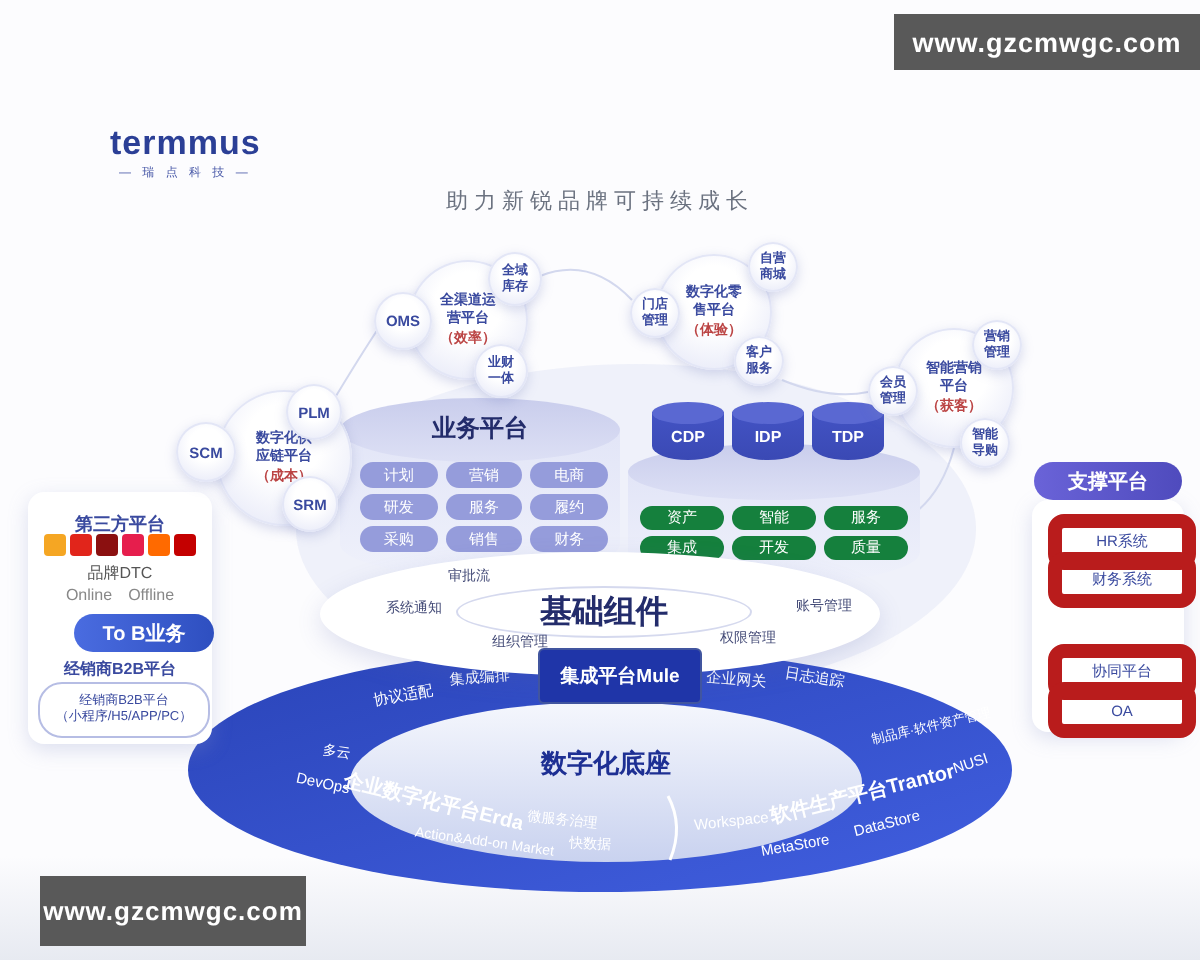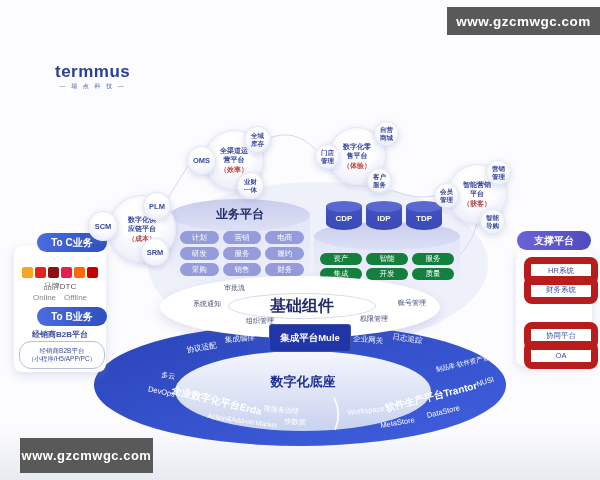--- a/index.html
+++ b/index.html
@@ -215,21 +215,21 @@
       <span class="wrap2">会员管理</span>
     </div>
   <div class="bub bub-sm" style="left:486px;top:160px;width:25px;height:25px;">
       <span class="wrap2">营销管理</span>
     </div>
   <div class="bub bub-sm" style="left:480px;top:209px;width:25px;height:25px;">
       <span class="wrap2">智能导购</span>
     </div>
 
   <div class="abs card" style="left:14px;top:246px;width:92px;height:126px;"></div>
-  <div class="abs badge badge-blue" style="left:37px;top:233px;width:70px;height:19px;">To C业务</div>
+  <div class="abs lp-text" style="left:14px;top:256px;width:92px;font-size:9px;font-weight:bold;color:#3a4a9f;">第三方平台</div>
   <div class="abs icon-row" style="left:14px;top:267px;width:92px;">
     <span class="app-icon"></span>
     <span class="app-icon"></span>
     <span class="app-icon"></span>
     <span class="app-icon"></span>
     <span class="app-icon"></span>
     <span class="app-icon"></span>
   </div>
   <div class="abs lp-text" style="left:14px;top:281px;width:92px;font-size:8px;color:#555;">品牌DTC</div>
   <div class="abs lp-text" style="left:14px;top:293px;width:92px;font-size:8px;color:#888;display:flex;justify-content:center;gap:8px;">
@@ -246,17 +246,18 @@
   <div class="abs sp-pill" style="left:524px;top:257px;width:60px;height:14px;">HR系统</div>
   <div class="abs sp-pill" style="left:524px;top:276px;width:60px;height:14px;">财务系统</div>
   <div class="abs sp-pill" style="left:524px;top:322px;width:60px;height:14px;">协同平台</div>
   <div class="abs sp-pill" style="left:524px;top:341px;width:60px;height:14px;">OA</div>
   <div class="abs dots" style="left:534px;top:356px;width:40px;">… …</div>
 
   <div class="abs" style="left:55px;top:62px;z-index:30;">
     <div class="logo-word">termmus</div>
     <div class="logo-tag">— 瑞 点 科 技 —</div>
   </div>
+  <div class="abs subtitle" style="left:150px;top:93px;width:300px;z-index:30;">助力新锐品牌可持续成长</div>
 
   <div class="abs wm" style="left:447px;top:7px;width:153px;height:28px;font-size:13.5px;">www.gzcmwgc.com</div>
   <div class="abs wm" style="left:20px;top:438px;width:133px;height:35px;font-size:13px;">www.gzcmwgc.com</div>
 
 </div>
 
 </body></html>

